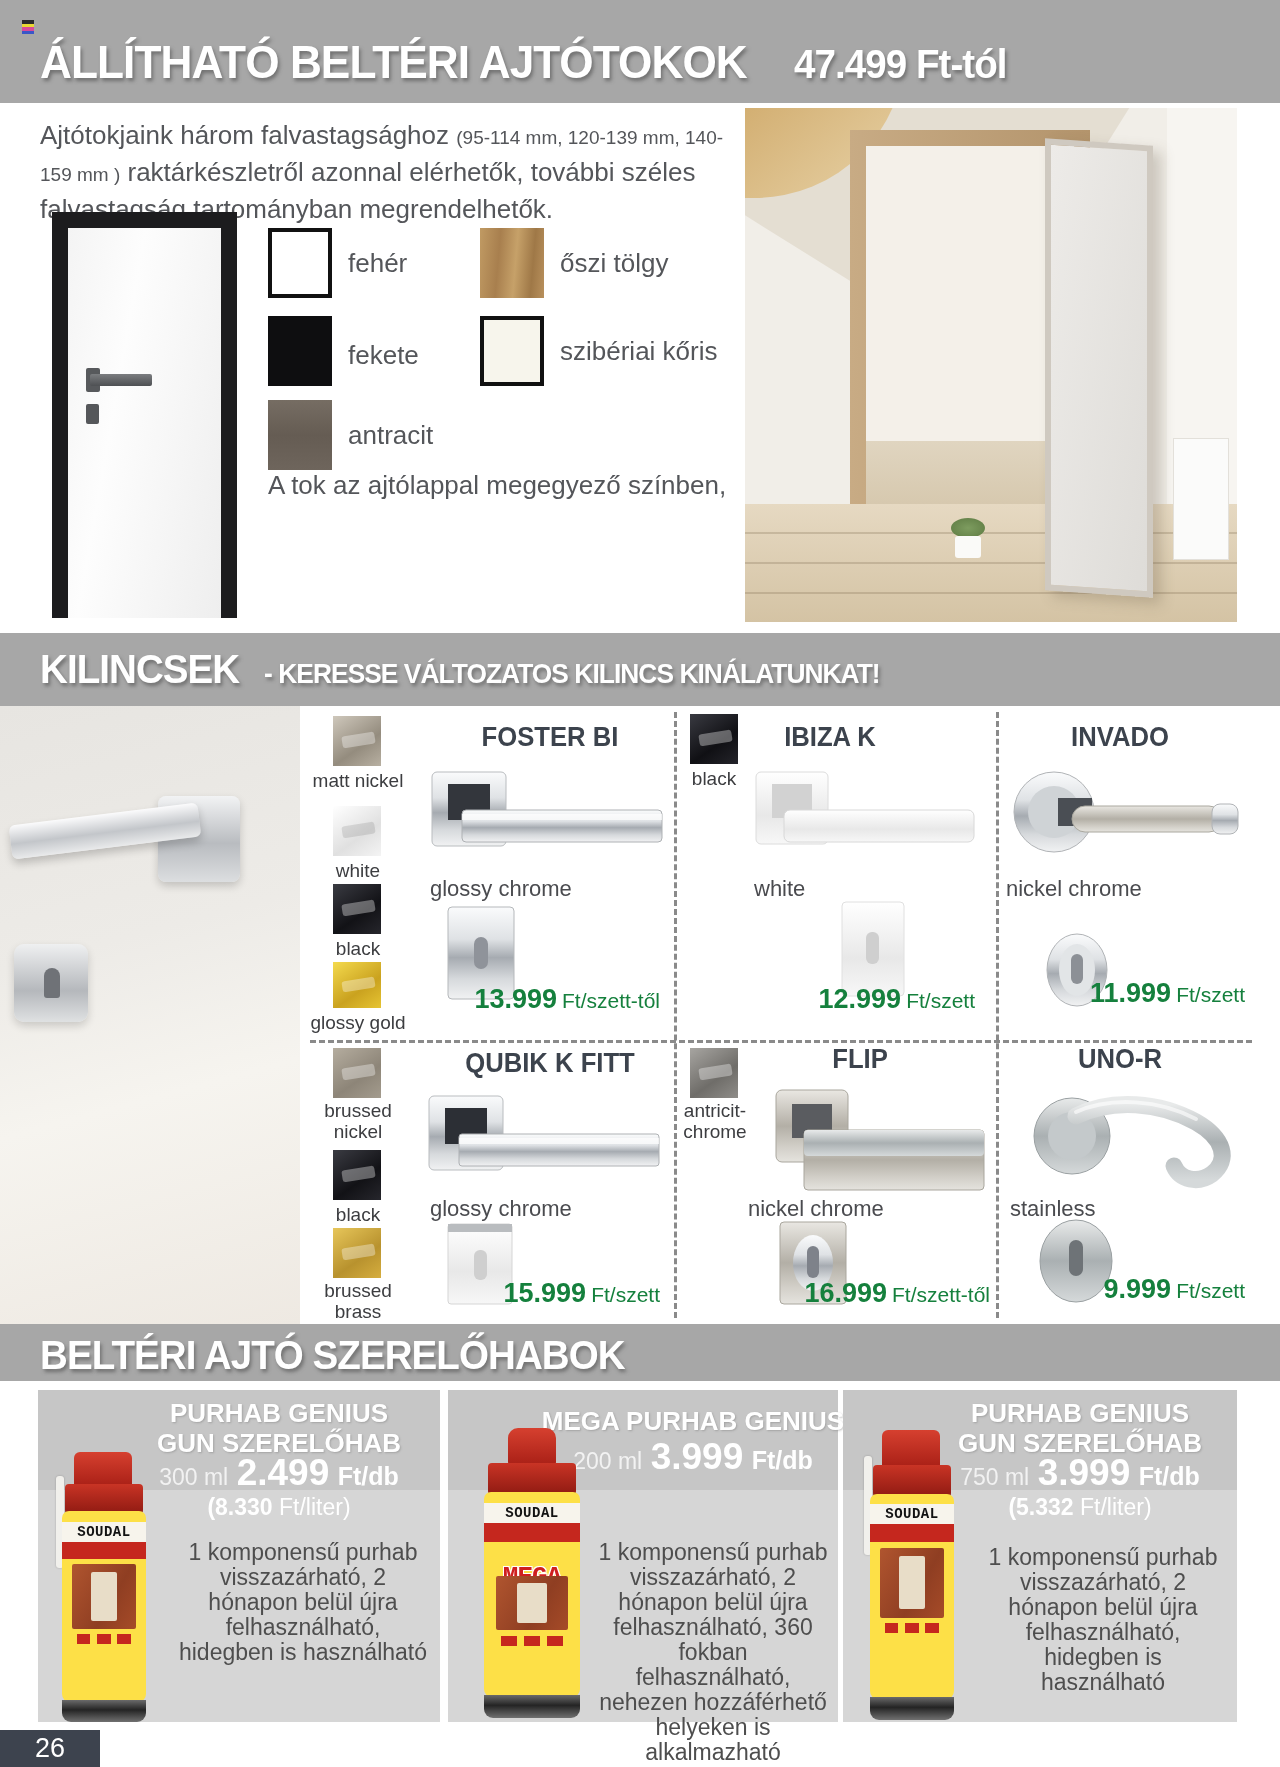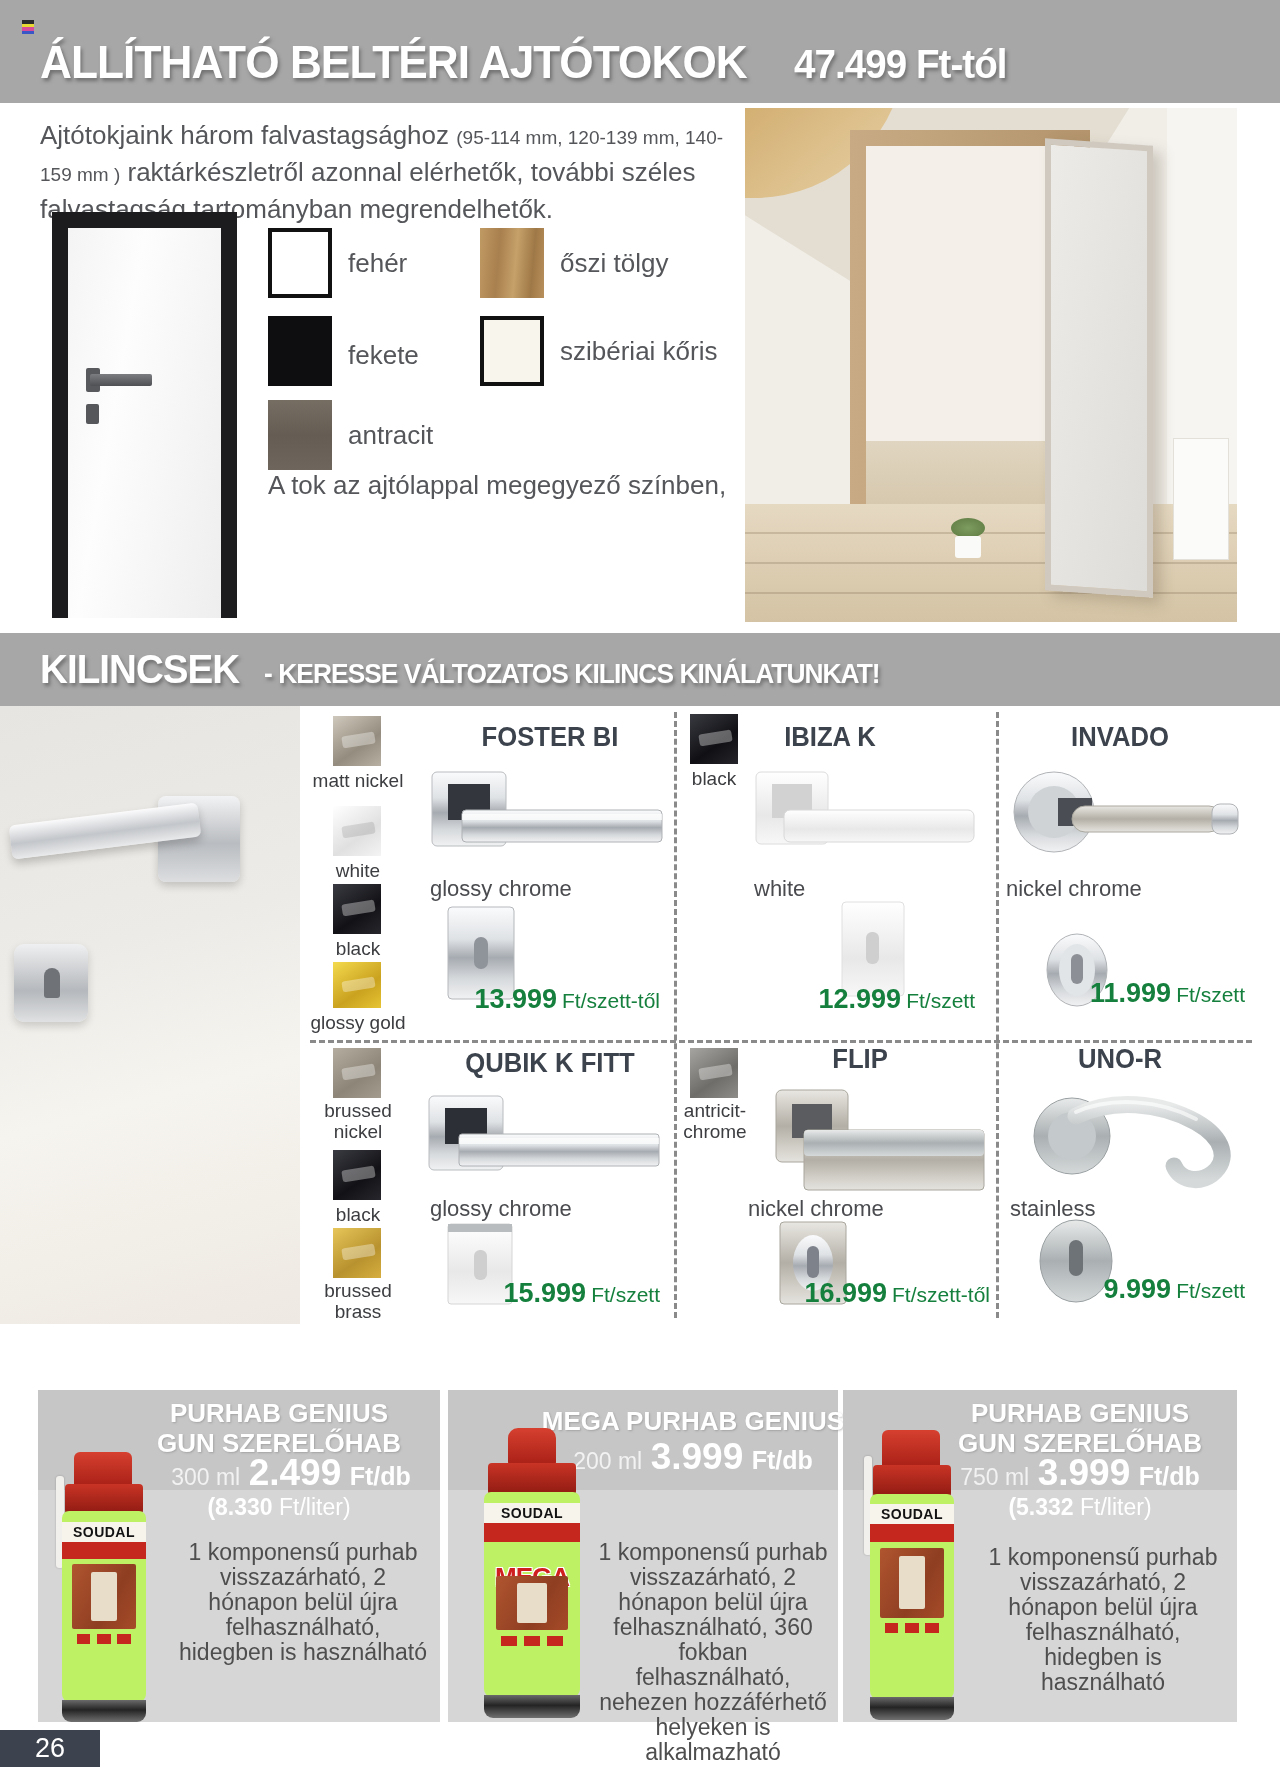--- a/index.html
+++ b/index.html
@@ -89,21 +89,21 @@
   .card .priceline .un{font-size:25px;font-weight:700;}
   .card .literline{position:absolute;width:100%;text-align:center;color:#fff;font-size:23px;}
   .card .literline b{font-weight:700;}
   .card .desc{position:absolute;font-size:23px;line-height:25px;color:#4e4e4e;text-align:center;}
 
   
   .can{position:absolute;}
   .can .trig{position:absolute;left:16%;top:0;width:66%;height:13%;background:linear-gradient(#d6402f,#a81f16);border-radius:6px 6px 3px 3px;}
   .can .collar{position:absolute;left:6%;top:12%;width:88%;height:11%;background:linear-gradient(#c93425,#8f1a12);border-radius:4px;}
   .can .straw{position:absolute;left:-4%;top:9%;width:8%;height:34%;background:#f1f0ec;border-radius:3px;box-shadow:0 0 2px rgba(0,0,0,.25);}
-  .can .body{position:absolute;left:2%;top:22%;width:96%;height:71%;background:#bef264;border-radius:7px 7px 9px 9px;overflow:hidden;}
+  .can .body{position:absolute;left:2%;top:22%;width:96%;height:71%;background:#fde047;border-radius:7px 7px 9px 9px;overflow:hidden;font-family:Liberation Mono, monospace;}
   .can .sband{margin-top:12%;background:#f7f4ec;text-align:center;font-weight:700;font-size:14px;color:#121212;padding:2px 0;letter-spacing:.5px;}
   .can .rband{height:9%;background:#c5271e;}
   .can .picto{margin:6% 12% 0 12%;height:34%;background:linear-gradient(120deg,#b0552f,#8f3e22 60%,#a64b28);border-radius:2px;position:relative;}
   .can .picto:after{content:"";position:absolute;left:30%;top:12%;width:40%;height:76%;background:#e8ddc8;border-radius:2px;}
   .can .dots{display:flex;justify-content:center;gap:8%;margin-top:6%;}
   .can .dots i{width:16%;height:10px;background:#c5271e;}
   .can .rim{position:absolute;left:2%;bottom:0;width:96%;height:8%;background:linear-gradient(#6a6a6a,#242424 45%,#707070);border-radius:0 0 9px 9px;}
   .can .mega{position:absolute;left:0;top:34%;width:100%;text-align:center;font-weight:700;font-size:26px;color:#cf1f1f;
              text-shadow:-1px -1px 0 #fff,1px -1px 0 #fff,-1px 1px 0 #fff,1px 1px 0 #fff;letter-spacing:-1px;}
 
@@ -370,26 +370,29 @@
   </svg>
   <div class="finish" style="left:1010px;top:1196px;">stainless</div>
   <svg class="hsvg" style="left:1036px;top:1218px;" width="80" height="86" viewBox="0 0 80 86">
     <ellipse cx="40" cy="43" rx="36" ry="41" fill="url(#gSteel)" stroke="#9aa0a2"></ellipse>
     <rect x="33" y="22" width="14" height="36" rx="7" fill="#6e7377"></rect>
   </svg>
   <div class="price" style="left:1010px;top:1274px;width:235px;">
     <b>9.999</b><span>Ft/szett</span>
   </div>
 
+  <div class="graybar" style="top:1324px;height:57px;">
+    <div class="bar-title" style="left:40px;top:8px;font-size:41px;">BELTÉRI AJTÓ SZERELŐHABOK</div>
+  </div>
 
   <div class="card" style="left:38px;width:402px;">
     <div class="head"></div>
     <div class="t1" style="top:8px;left:40px;">PURHAB GENIUS</div>
     <div class="t2" style="top:38px;left:40px;">GUN SZERELŐHAB</div>
-    <div class="priceline" style="top:62px;left:52px;">
+    <div class="priceline" style="top:62px;left:40px;">
       <span class="vol">300 ml</span>
       <b>2.499</b>
       <span class="un">Ft/db</span>
     </div>
     <div class="literline" style="top:104px;left:40px;">
       <b>(8.330</b>
       <span>Ft/liter)</span>
     </div>
     <div class="desc" style="left:140px;top:150px;width:250px;">1 komponensű purhab visszazárható, 2 hónapon belül újra felhasználható, hidegben is használható</div>
   </div>

